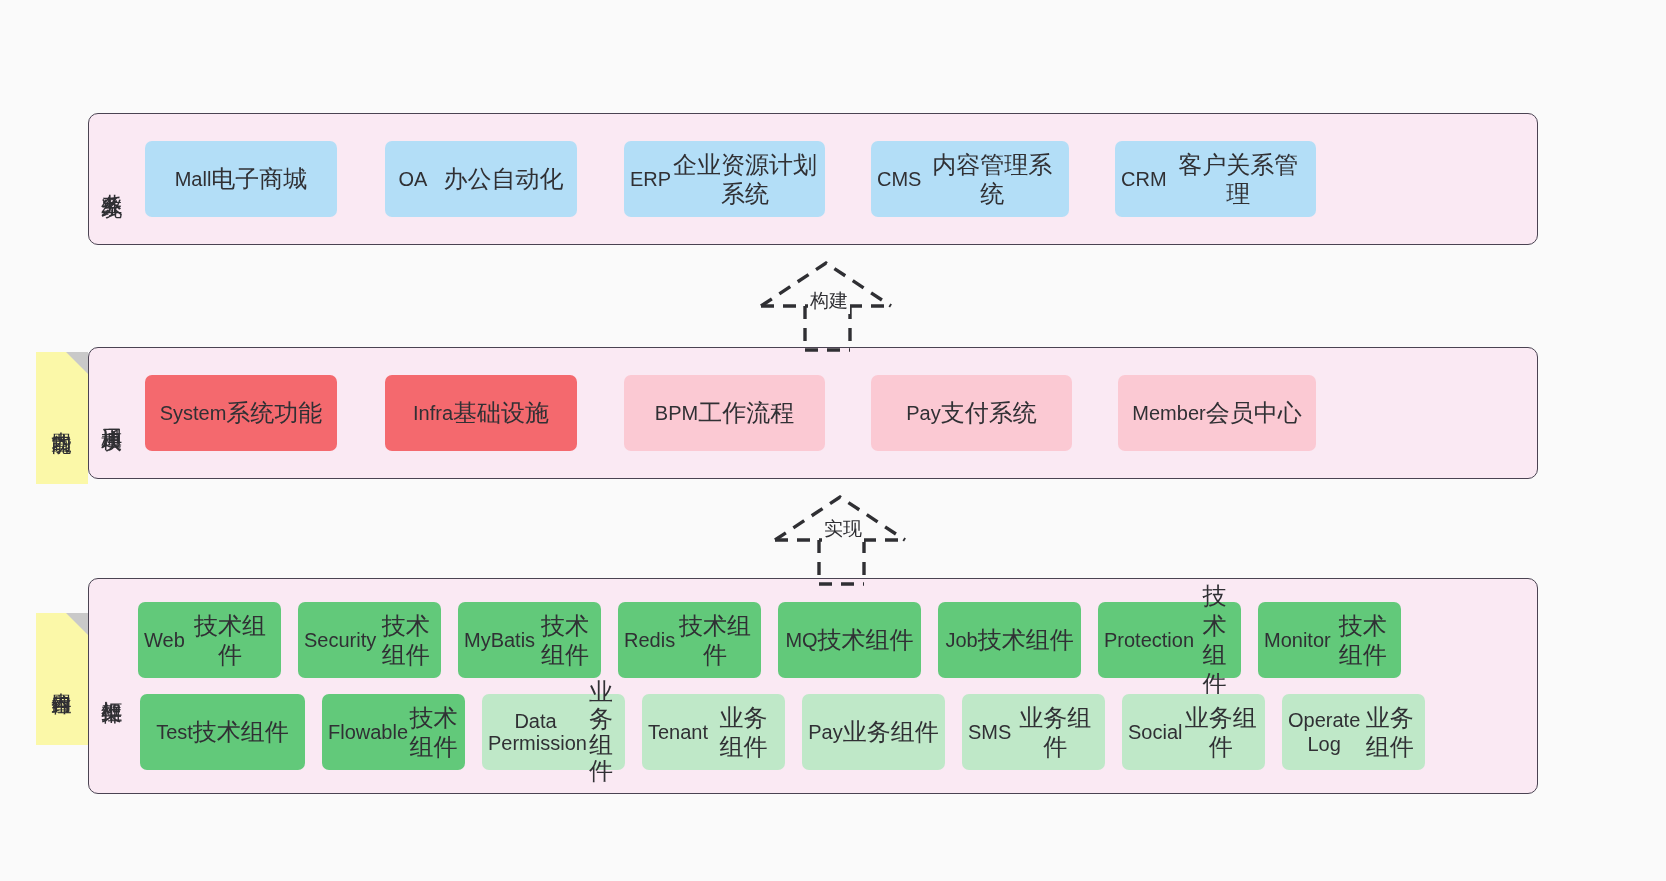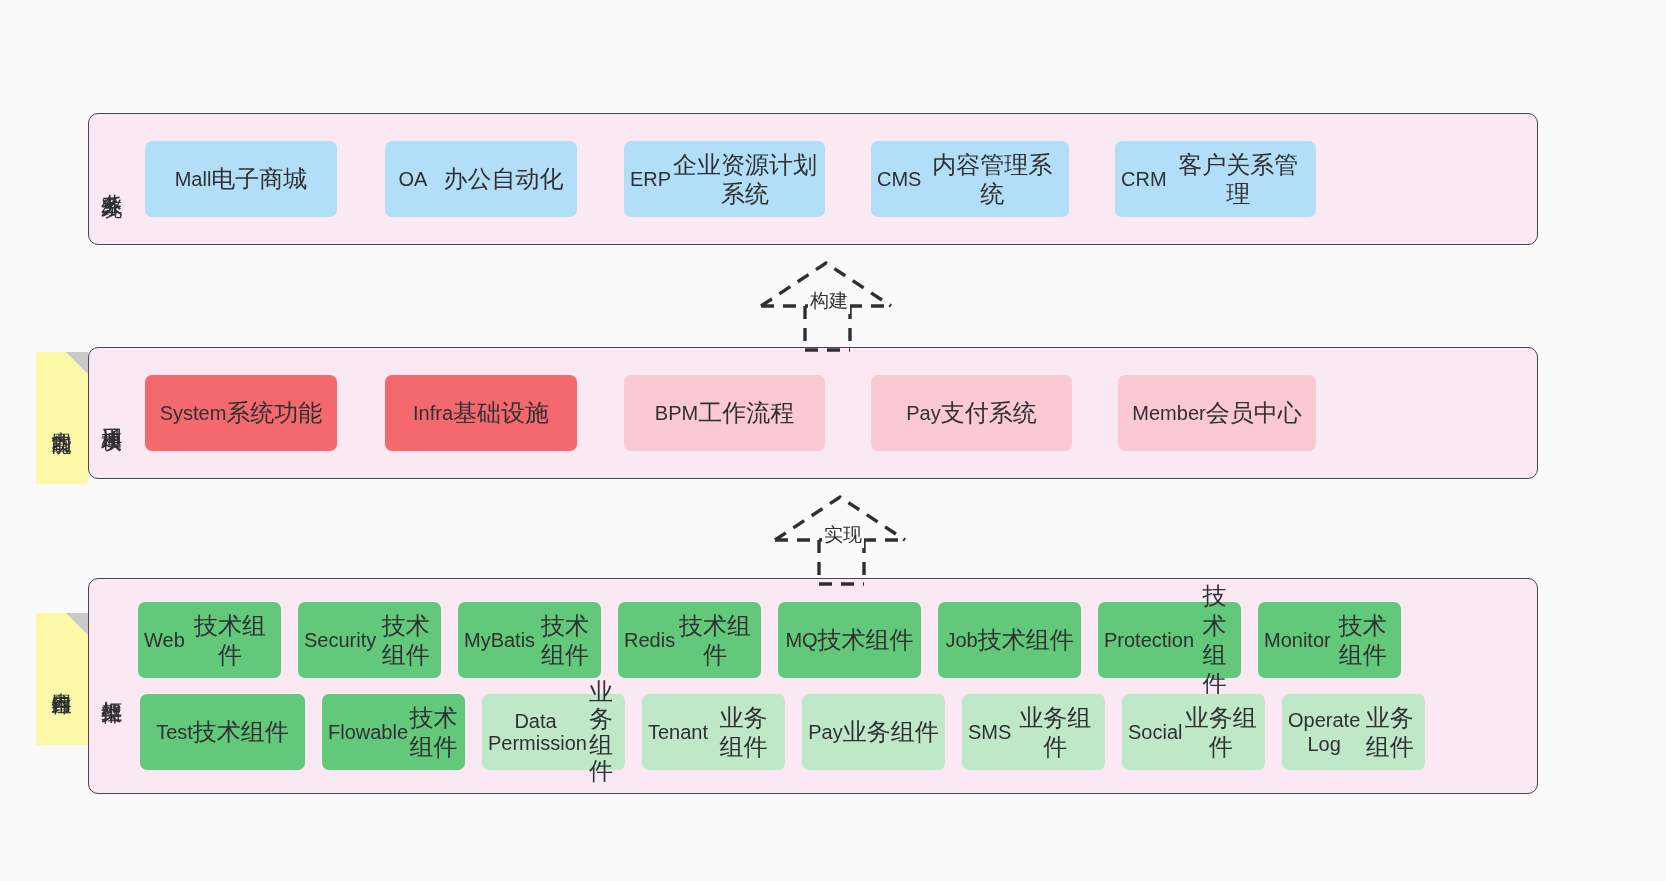--- a/index.html
+++ b/index.html
@@ -190,21 +190,21 @@
   </div>
 
   <div class="connector" style="left:772px; top:492px; width:150px; height:95px;">
     <svg width="150" height="95" viewBox="0 0 150 95">
       <path d="M 3 48 L 68 5 L 133 48" fill="none" stroke="#2f2f33" stroke-width="3.4" stroke-dasharray="13,9" stroke-linecap="butt"></path>
       <path d="M 3 48 L 133 48" fill="none" stroke="#2f2f33" stroke-width="3.4" stroke-dasharray="13,9" stroke-linecap="butt"></path>
       <path d="M 47 48 L 47 92" fill="none" stroke="#2f2f33" stroke-width="3.4" stroke-dasharray="13,9"></path>
       <path d="M 92 48 L 92 92" fill="none" stroke="#2f2f33" stroke-width="3.4" stroke-dasharray="13,9"></path>
       <path d="M 47 92 L 92 92" fill="none" stroke="#2f2f33" stroke-width="3.4" stroke-dasharray="13,9"></path>
     </svg>
-    <span class="connector-label" style="left:50px; top:30px;">实现</span>
+    <span class="connector-label" style="left:50px; top:24px;">实现</span>
   </div>
 
   <div class="layer" style="left:88px; top:578px; width:1450px; height:216px;">
     <div class="layer-title">框架组件</div>
     <div class="layer-body" style="flex-direction:column; justify-content:center; gap:16px; padding:0 14px 0 0;">
 
       <div class="row" style="gap:17px; margin-left:6px;">
         <div class="card" style="background:#62c97a; width:143px; height:76px;">
           <span class="en">Web</span>
           <span class="cn">技术组件</span>

